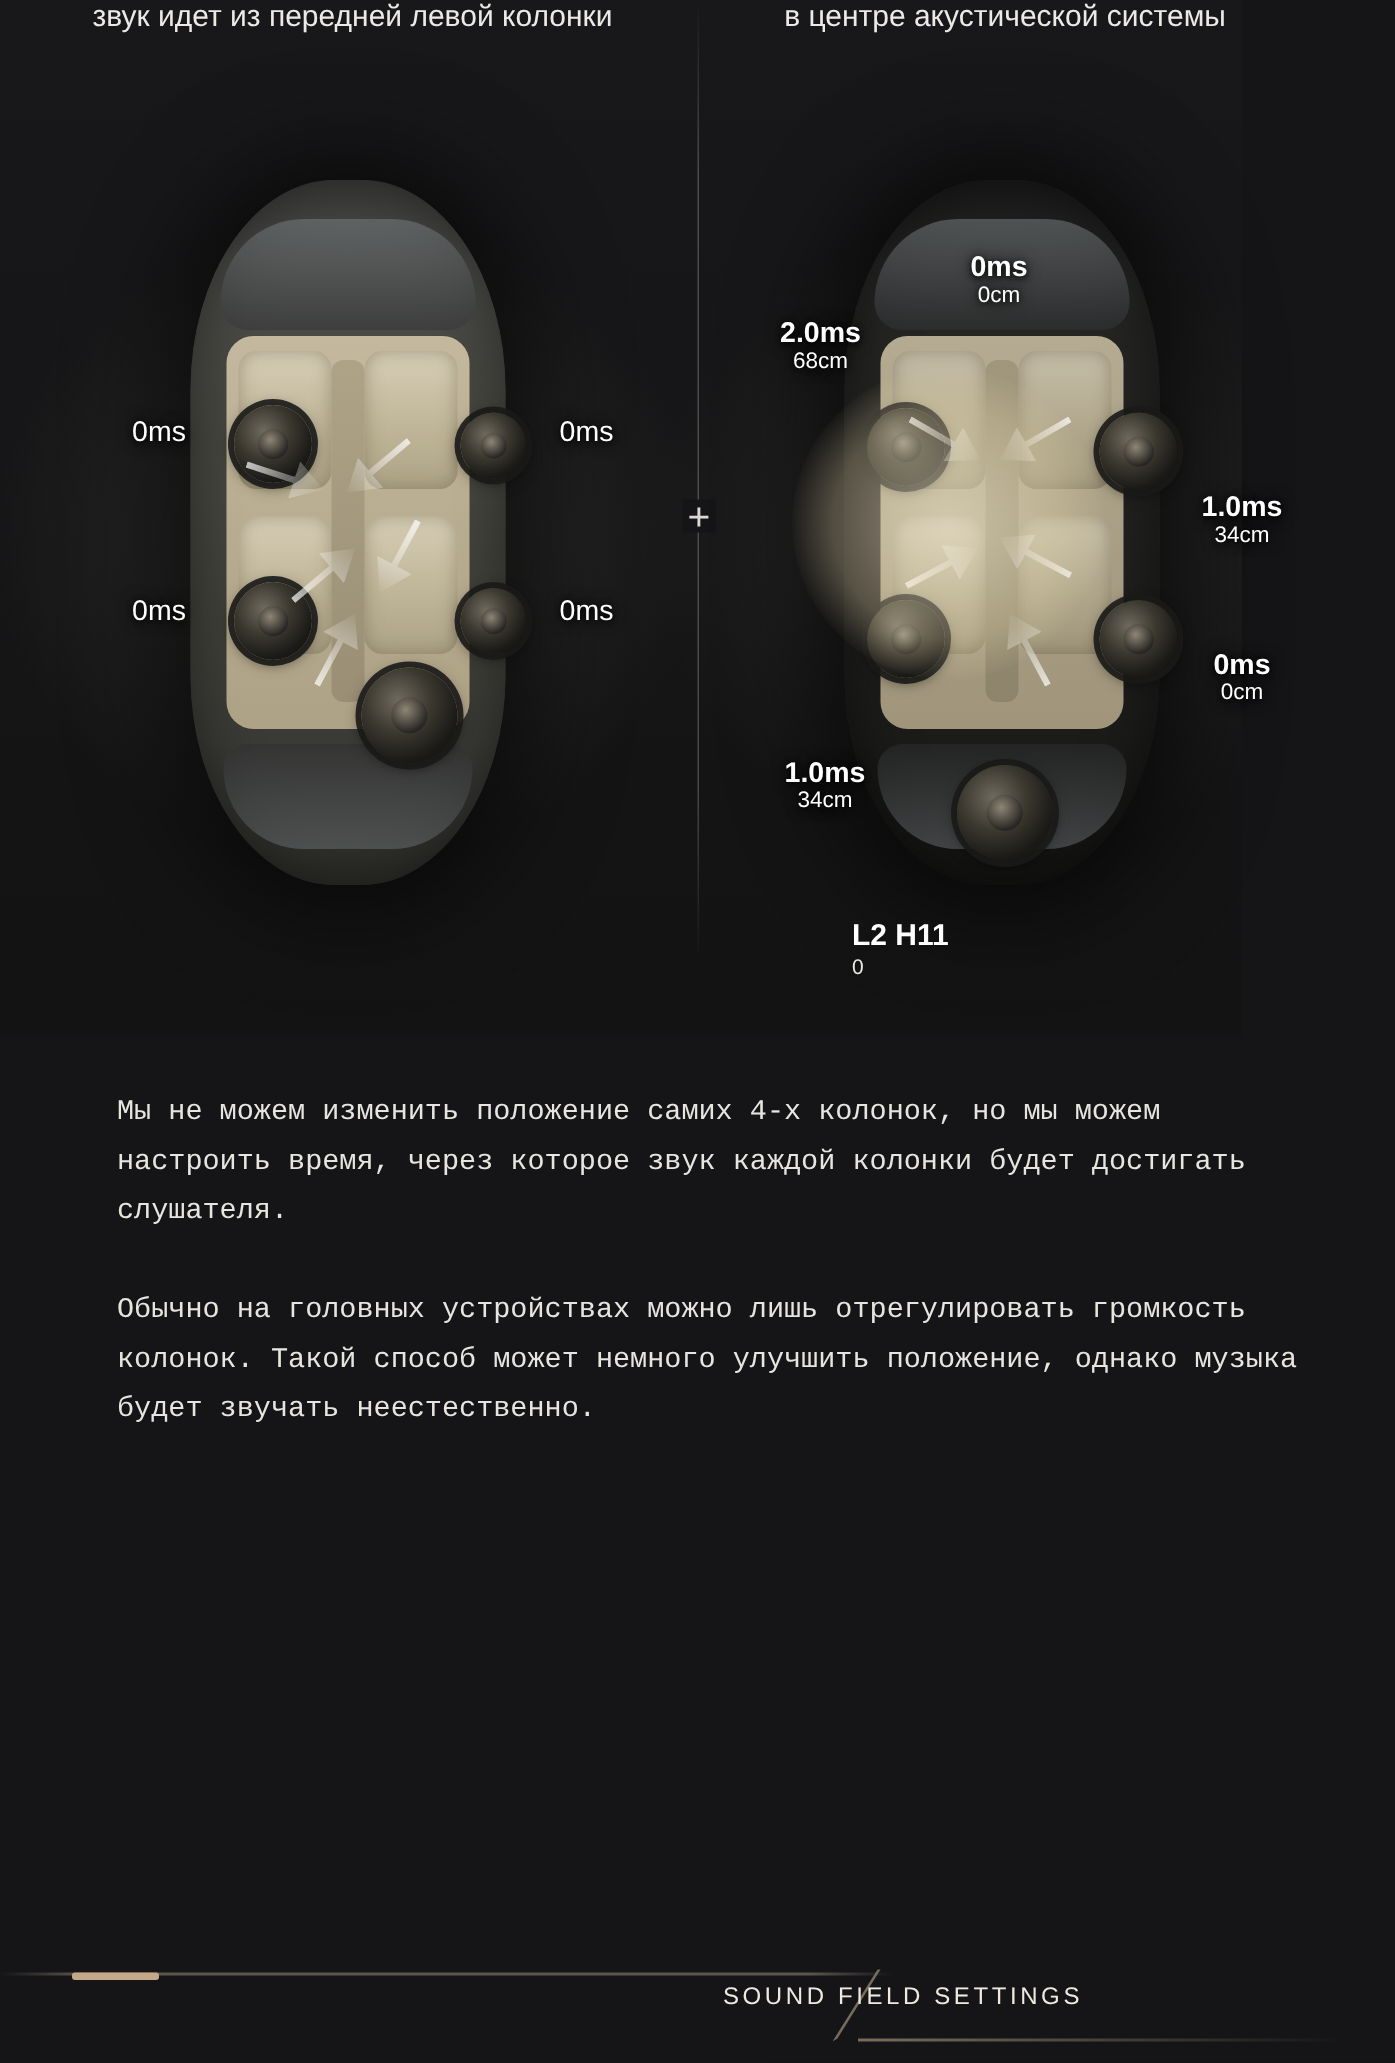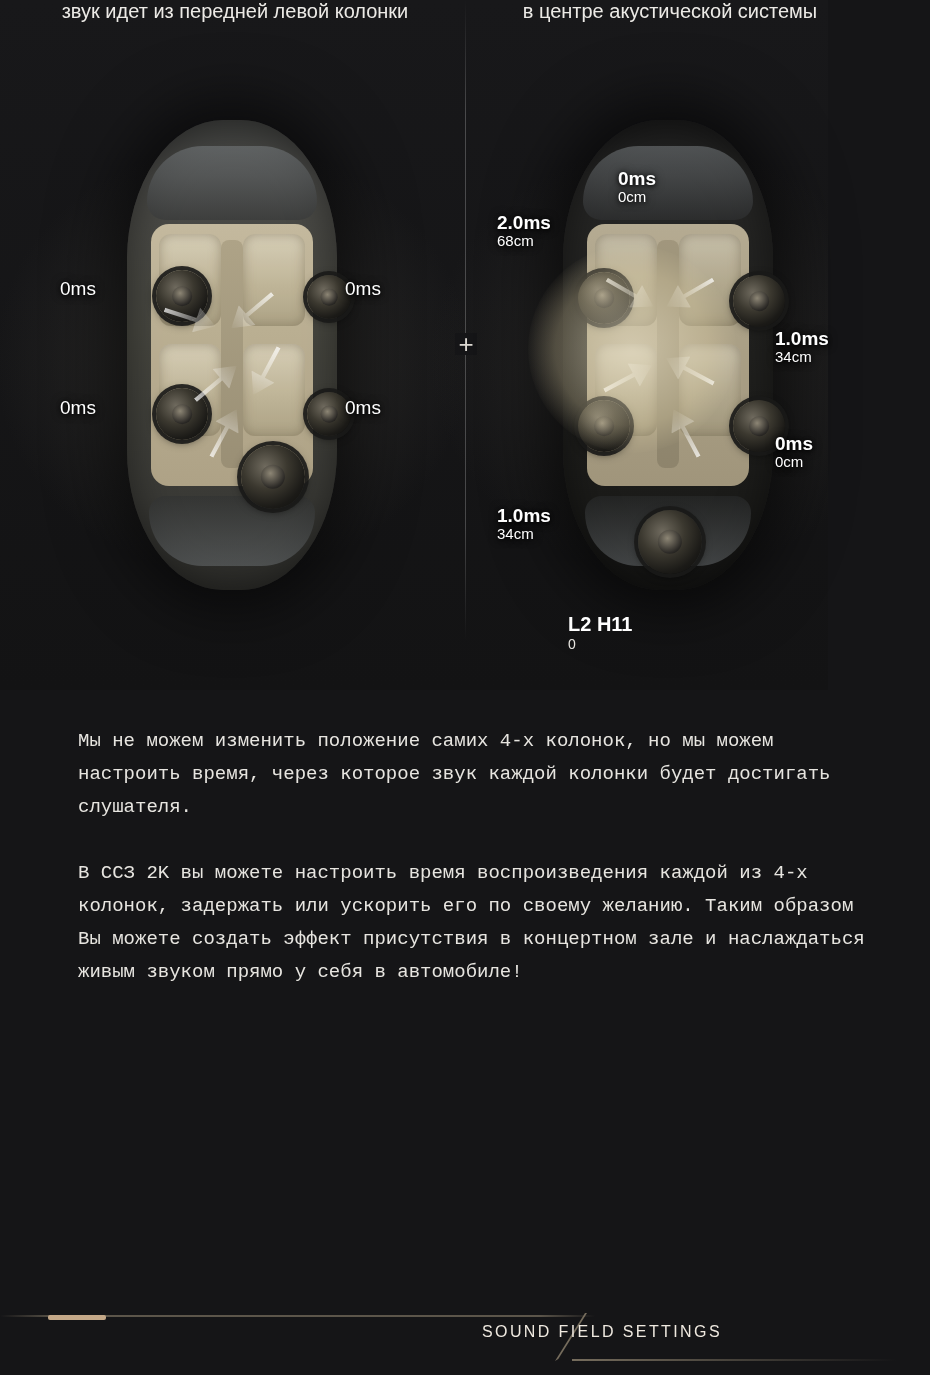--- a/index.html
+++ b/index.html
@@ -173,20 +173,21 @@
     width: 208px;
     height: 208px;
     border-radius: 50%;
     background: radial-gradient(circle, rgba(242,233,205,0.55) 0%, rgba(226,212,170,0.30) 52%, rgba(200,185,140,0.0) 72%);
     pointer-events: none;
   }
 
   
   .val {
     position: absolute;
+    text-align: center;
     color: #ffffff;
     text-shadow: 0 1px 4px rgba(0,0,0,0.95), 0 0 10px rgba(0,0,0,0.8);
     line-height: 1.12;
   }
   .val .ms {
     display: block;
     font-size: 19px;
     font-weight: 700;
   }
   .val .cm {
@@ -391,21 +392,21 @@
   </div>
 
   <div class="bottom-code">
     <span class="code">L2 H11</span>
     <span class="zero">0</span>
   </div>
 </div>
 
 <div class="copy">
   <p>Мы не можем изменить положение самих 4-х колонок, но мы можем настроить время, через которое звук каждой колонки будет достигать слушателя.</p>
-  <p>В ССЗ 2K вы можете настроить время воспроизведения каждой из 4-х колонок, задержать или ускорить его по своему желанию. Таким образом Вы можете создать эффект присутствия в концертном зале и наслаждаться живым звуком прямо у себя в автомобиле!</p>
+  <p>Обычно на головных устройствах можно лишь отрегулировать громкость колонок. Такой способ может немного улучшить положение, однако музыка будет звучать неестественно.</p>
 </div>
 
 <div class="footer">
   <div class="footer-line"></div>
   <div class="footer-accent"></div>
   <div class="footer-swoosh"></div>
   <div class="footer-caption">SOUND FIELD SETTINGS</div>
 </div>
 
 </body></html>

